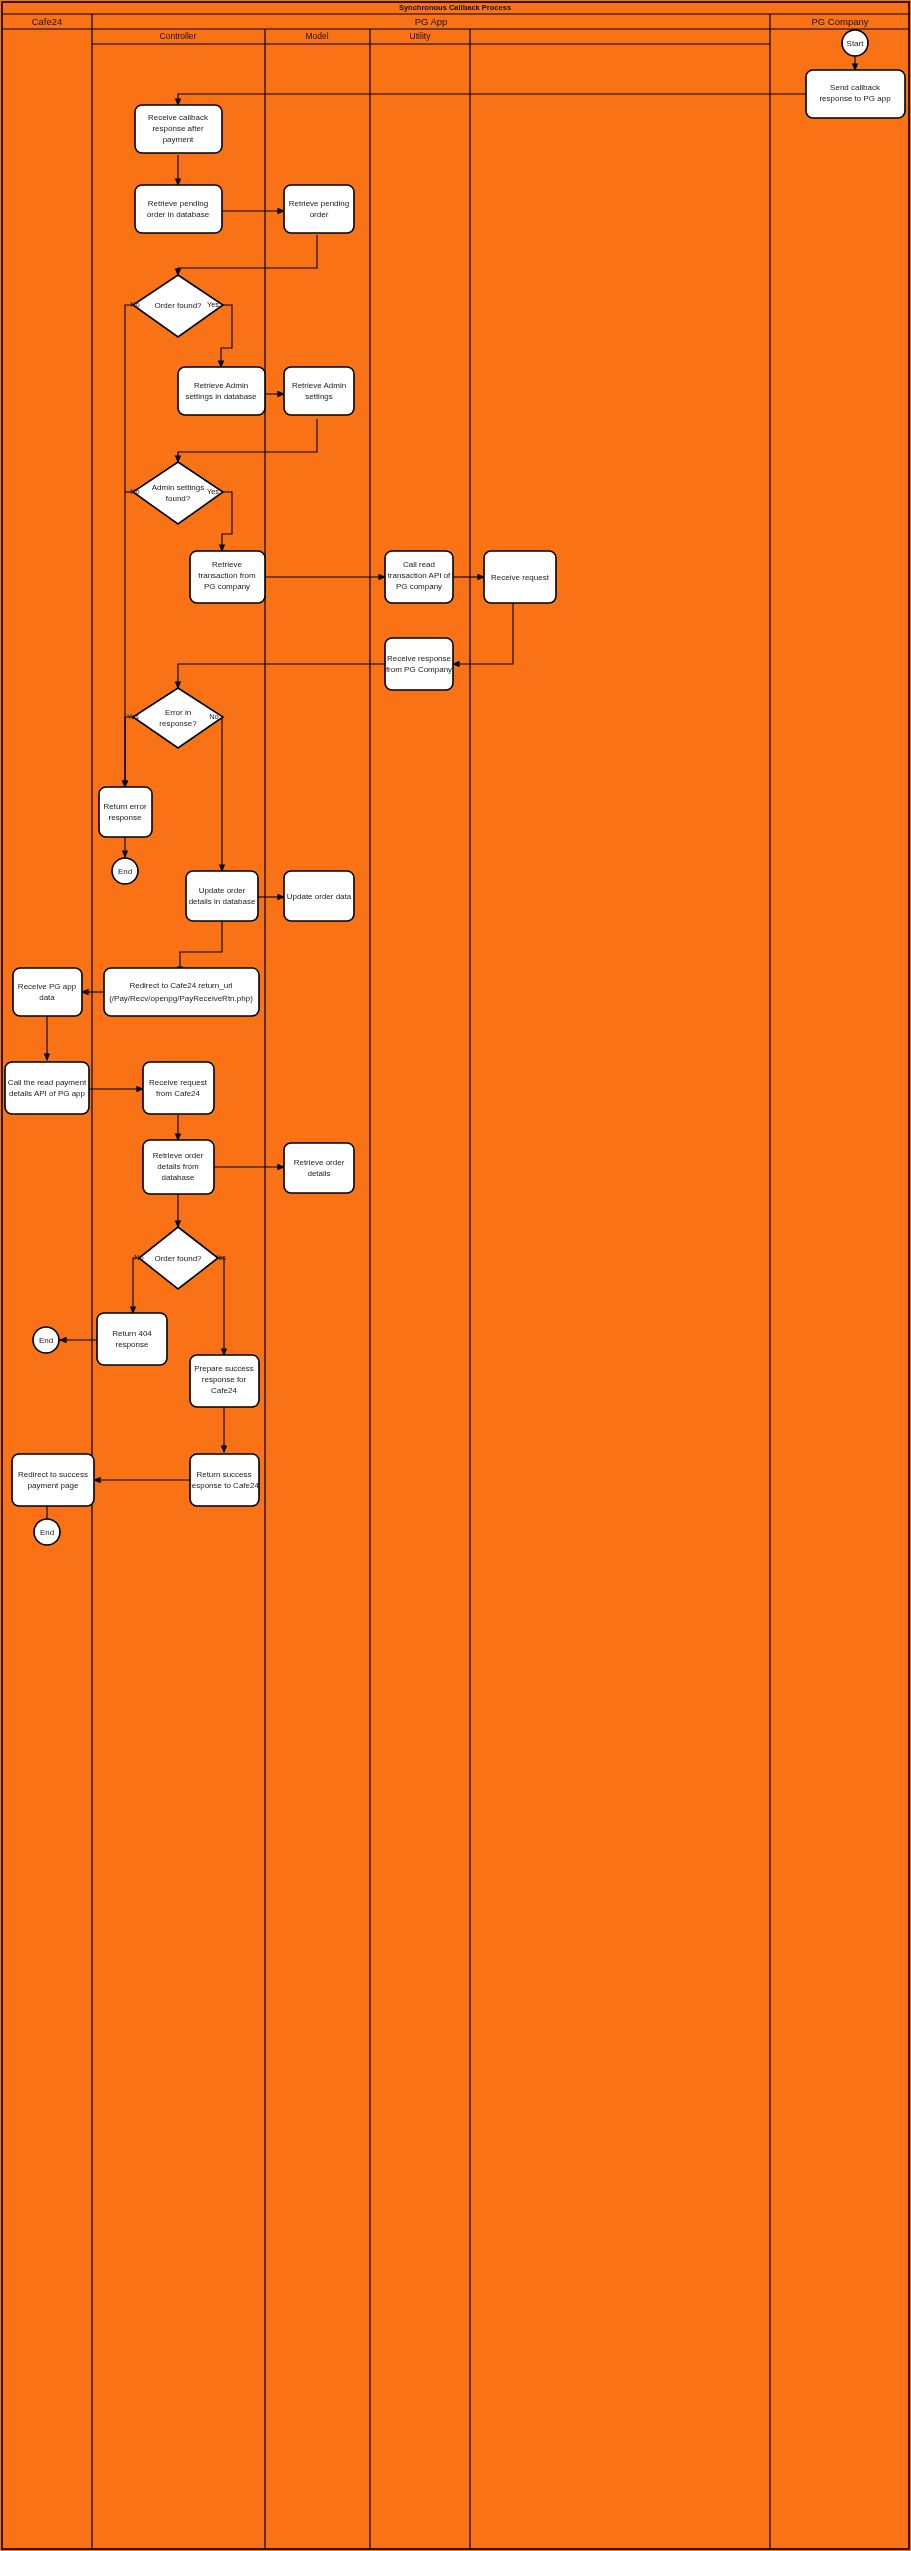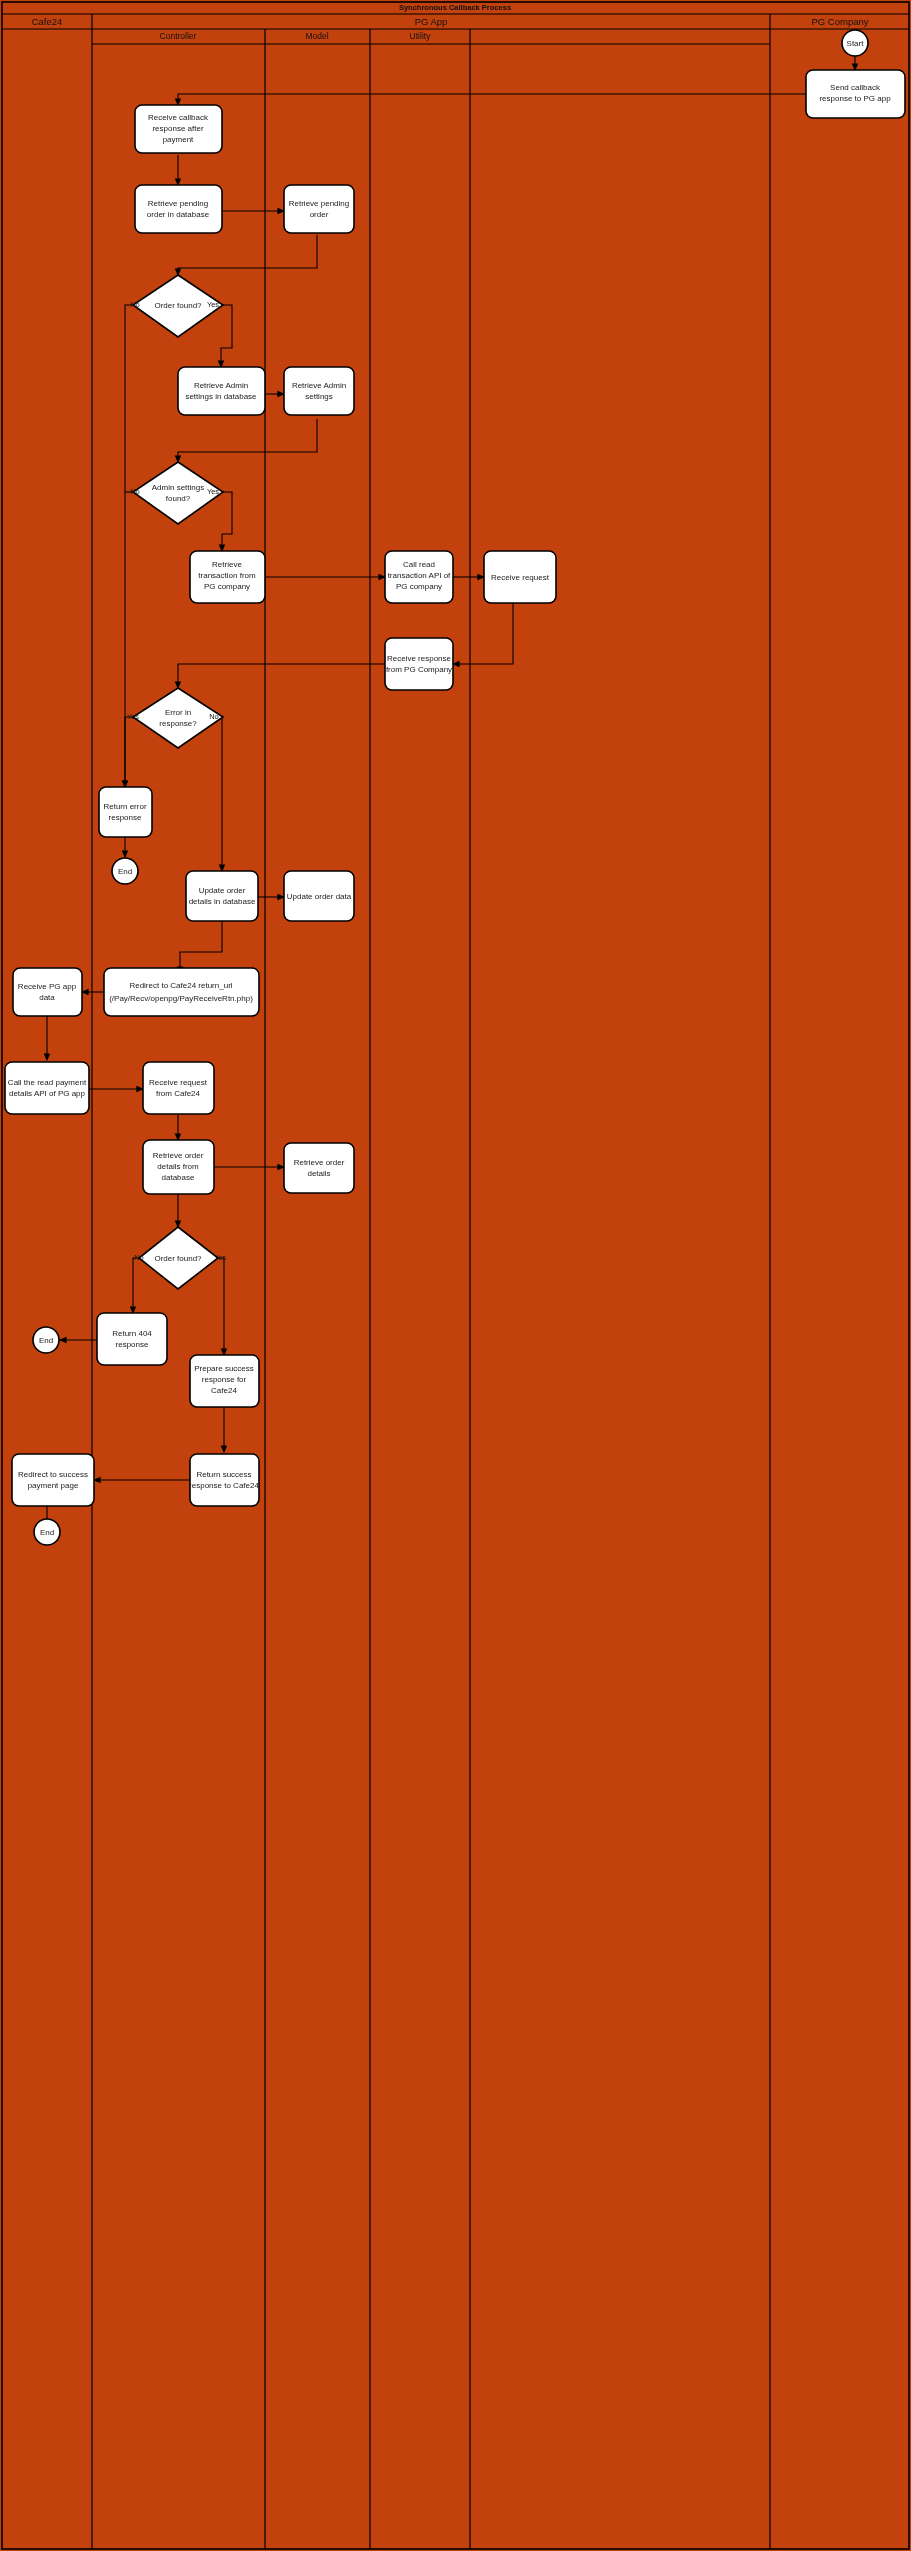--- a/index.html
+++ b/index.html
@@ -1,17 +1,17 @@
 <!DOCTYPE html>
 <html><head>
 <meta charset="utf-8">
 <style>
   html,body{margin:0;padding:0;background:#ffffff;}
   body{font-family:"Liberation Sans", sans-serif;}
-  #page{position:relative;width:911px;height:2551px;background:#c2410c;overflow:hidden;}
+  #page{position:relative;width:911px;height:2551px;background:#f97316;overflow:hidden;}
   #flow-svg{position:absolute;left:0;top:0;width:911px;height:2551px;}
   .lane-line{stroke:#000;stroke-width:1.2;fill:none;}
   .outer-border{stroke:#000;stroke-width:1.6;fill:none;}
   .node-rect{fill:#ffffff;stroke:#000000;stroke-width:1.6;}
   .node-diamond{fill:#ffffff;stroke:#000000;stroke-width:1.6;}
   .node-circle{fill:#ffffff;stroke:#000000;stroke-width:1.6;}
   .edge{fill:none;stroke:#000000;stroke-width:1.1;}
   .node-text{font-family:"Liberation Sans", sans-serif;font-size:8px;fill:#1a1a1a;text-anchor:middle;dominant-baseline:middle;}
   .edge-label{font-family:"Liberation Sans", sans-serif;font-size:7.5px;fill:#1a1a1a;text-anchor:middle;dominant-baseline:middle;}
   .lane-title{font-family:"Liberation Sans", sans-serif;font-size:9.5px;fill:#111;text-anchor:middle;dominant-baseline:middle;}

